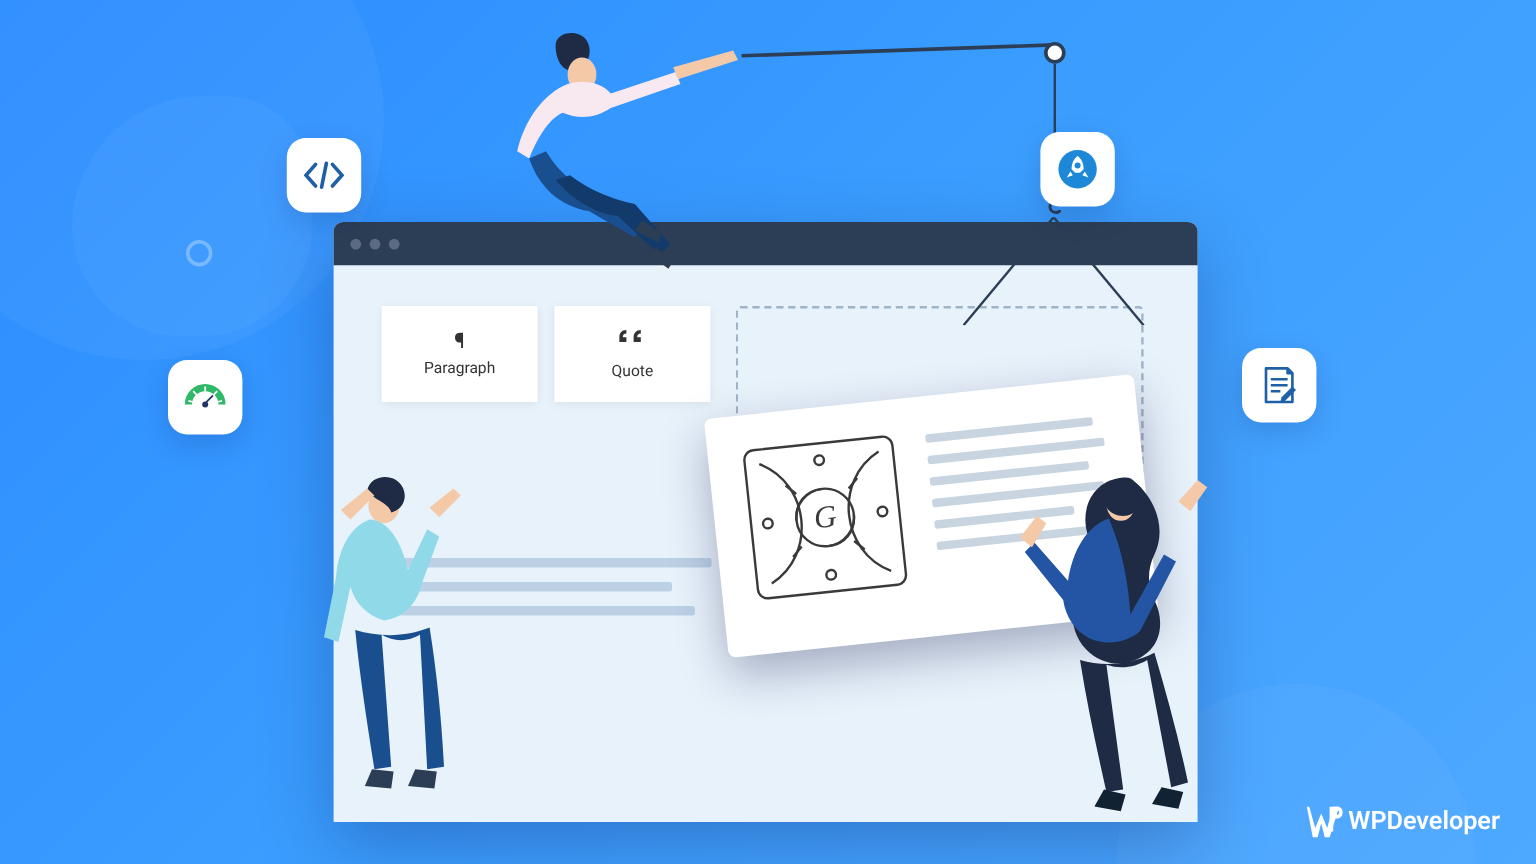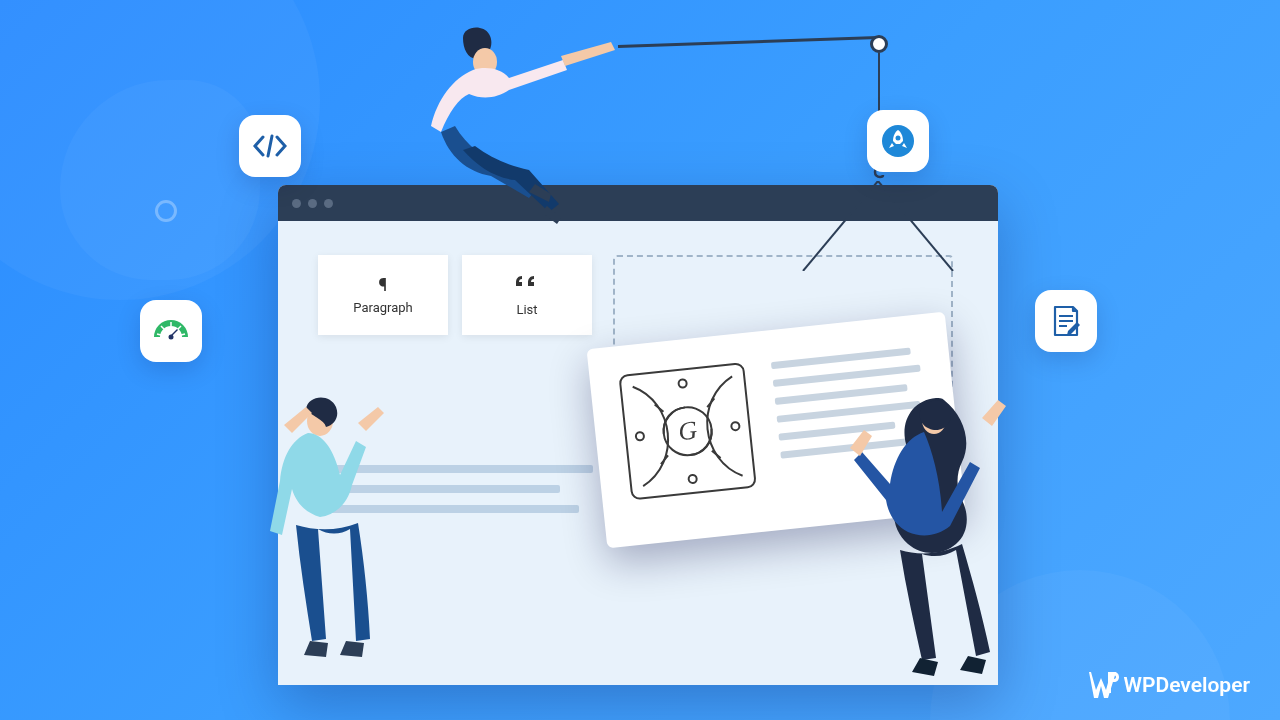--- a/index.html
+++ b/index.html
@@ -62,21 +62,21 @@
     <div class="block">
       <span class="block-icon">¶</span>
       <span>Paragraph</span>
     </div>
     <div class="block">
       <span class="block-icon" style="font-weight:bold;font-size:22px">
         <svg width="22" height="16" viewBox="0 0 22 16">
             <path fill="#333" d="M0 10V6c0-3 2-6 6-6v3c-2 0-3 1-3 3h3v4H0zm12 0V6c0-3 2-6 6-6v3c-2 0-3 1-3 3h3v4h-6z"></path>
           </svg>
       </span>
-      <span>List</span>
+      <span>Quote</span>
     </div>
   </div>
 
   <div class="text-lines">
     <div class="text-line tl1"></div>
     <div class="text-line tl2"></div>
     <div class="text-line tl3"></div>
   </div>
 
   <div class="drop-zone"></div>

